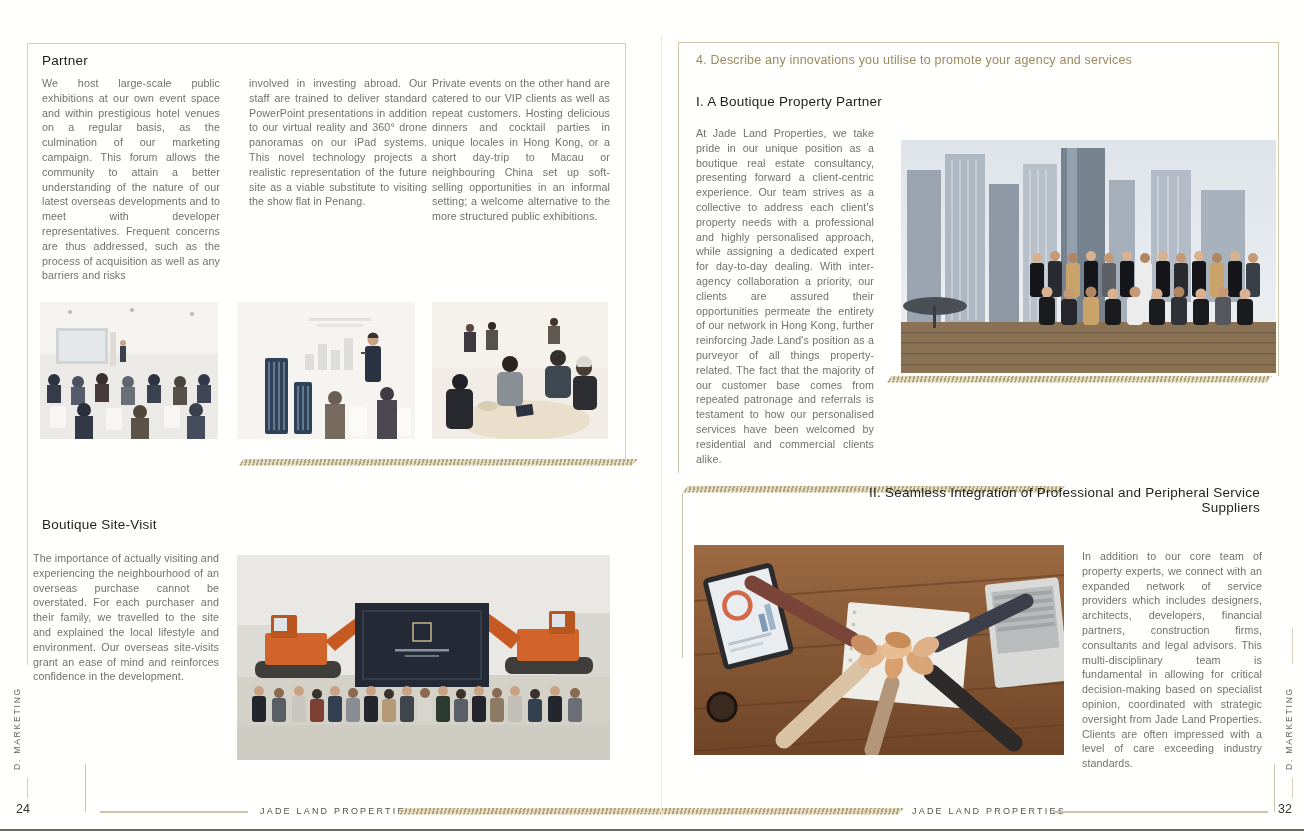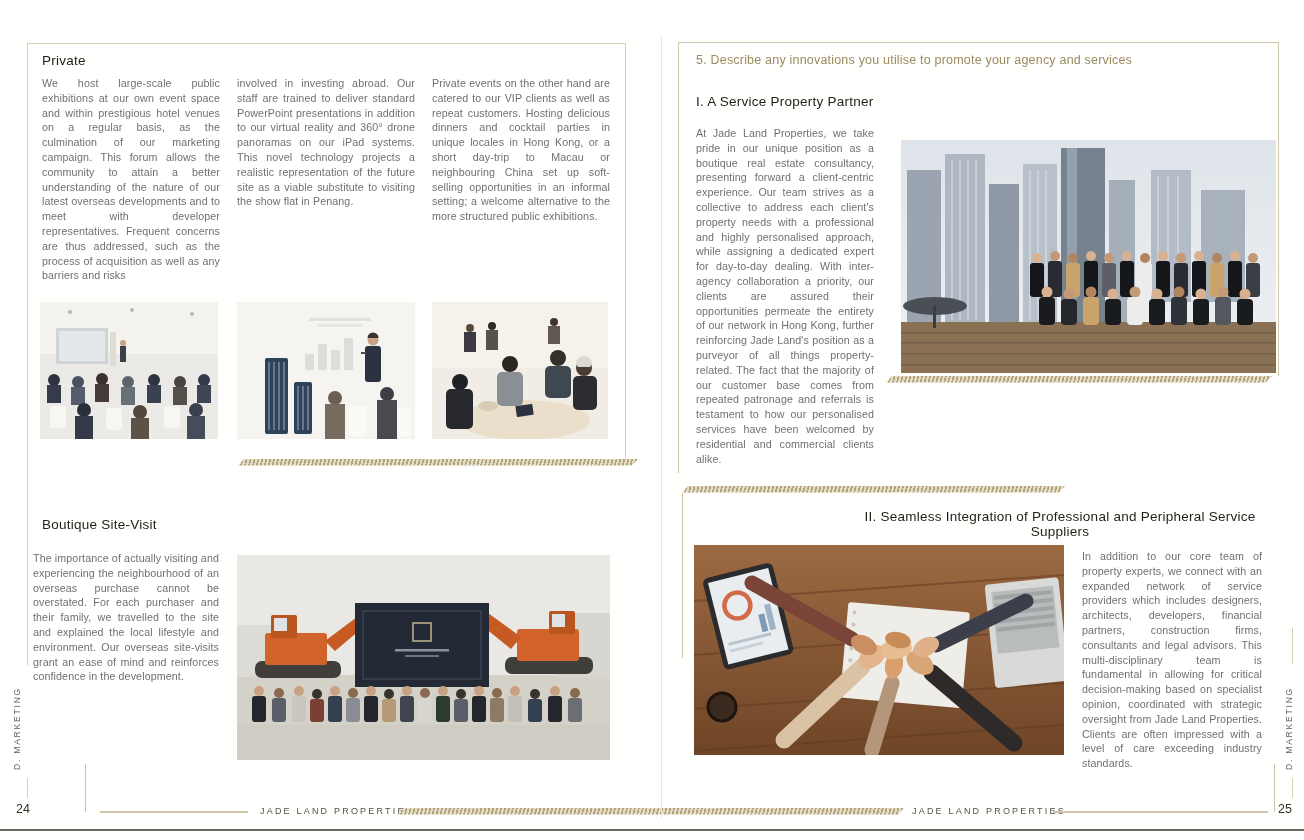--- a/index.html
+++ b/index.html
@@ -26,24 +26,24 @@
 </head>
 <body>
 
 <div class="spread">
 
   <div class="gline-soft" style="left:27px;top:43px;width:598px;height:1px"></div>
   <div class="gline-soft" style="left:27px;top:43px;width:1px;height:622px"></div>
   <div class="gline-soft" style="left:27px;top:778px;width:1px;height:20px"></div>
   <div class="gline-soft" style="left:625px;top:43px;width:1px;height:417px"></div>
 
-  <div class="h-sub" style="left:42px;top:53px">Private</div>
+  <div class="h-sub" style="left:42px;top:53px">Partner</div>
 
   <div class="body-text" style="left:42px;top:76px;width:178px">We host large-scale public exhibitions at our own event space and within prestigious hotel venues on a regular basis, as the culmination of our marketing campaign. This forum allows the community to attain a better understanding of the nature of our latest overseas developments and to meet with developer representatives. Frequent concerns are thus addressed, such as the process of acquisition as well as any barriers and risks</div>
-  <div class="body-text" style="left:237px;top:76px;width:178px">involved in investing abroad. Our staff are trained to deliver standard PowerPoint presentations in addition to our virtual reality and 360° drone panoramas on our iPad systems. This novel technology projects a realistic representation of the future site as a viable substitute to visiting the show flat in Penang.</div>
+  <div class="body-text" style="left:249px;top:76px;width:178px">involved in investing abroad. Our staff are trained to deliver standard PowerPoint presentations in addition to our virtual reality and 360° drone panoramas on our iPad systems. This novel technology projects a realistic representation of the future site as a viable substitute to visiting the show flat in Penang.</div>
   <div class="body-text" style="left:432px;top:76px;width:178px">Private events on the other hand are catered to our VIP clients as well as repeat customers. Hosting delicious dinners and cocktail parties in unique locales in Hong Kong, or a short day-trip to Macau or neighbouring China set up soft-selling opportunities in an informal setting; a welcome alternative to the more structured public exhibitions.</div>
 
   <div class="photo" style="left:40px;top:302px;width:178px;height:137px">
     <svg viewBox="0 0 178 137" preserveAspectRatio="none">
       <rect width="178" height="137" fill="#eceae6"></rect>
       <rect width="178" height="52" fill="#f4f3f0"></rect>
       <circle cx="30" cy="10" r="2" fill="#b9b7b2"></circle>
         <circle cx="92" cy="8" r="2" fill="#b9b7b2"></circle>
         <circle cx="152" cy="12" r="2" fill="#b9b7b2"></circle>
       <rect x="16" y="26" width="52" height="36" fill="#d0d4d7"></rect>
@@ -220,22 +220,22 @@
   <div class="hatch" style="left:398px;top:808px;width:506px"></div>
 
   <div class="side-label" style="left:12px;top:670px;height:100px">D. MARKETING</div>
 
   <div class="fold" style="left:661px;top:36px;height:782px"></div>
 
   <div class="gline" style="left:678px;top:42px;width:600px;height:1px"></div>
   <div class="gline" style="left:678px;top:42px;width:1px;height:431px"></div>
   <div class="gline" style="left:1278px;top:42px;width:1px;height:334px"></div>
 
-  <div class="h-question" style="left:696px;top:53px;width:560px">5. Describe any innovations you utilise to promote your agency and services</div>
-  <div class="h-sub" style="left:696px;top:94px">I. A Service Property Partner</div>
+  <div class="h-question" style="left:696px;top:53px;width:560px">4. Describe any innovations you utilise to promote your agency and services</div>
+  <div class="h-sub" style="left:696px;top:94px">I. A Boutique Property Partner</div>
   <div class="body-text" style="left:696px;top:126px;width:178px">At Jade Land Properties, we take pride in our unique position as a boutique real estate consultancy, presenting forward a client-centric experience. Our team strives as a collective to address each client's property needs with a professional and highly personalised approach, while assigning a dedicated expert for day-to-day dealing. With inter-agency collaboration a priority, our clients are assured their opportunities permeate the entirety of our network in Hong Kong, further reinforcing Jade Land's position as a purveyor of all things property-related. The fact that the majority of our customer base comes from repeated patronage and referrals is testament to how our personalised services have been welcomed by residential and commercial clients alike.</div>
 
   <div class="photo" style="left:901px;top:140px;width:375px;height:233px">
     <svg viewBox="0 0 375 233" preserveAspectRatio="none">
       <defs>
         <linearGradient id="sky5" x1="0" y1="0" x2="0" y2="1">
           <stop offset="0" stop-color="#dfe4ea"></stop>
             <stop offset="1" stop-color="#eef1f3"></stop>
         </linearGradient>
       </defs>
@@ -319,21 +319,21 @@
           <rect x="314" y="157" width="16" height="28" rx="4" fill="#55575e"></rect>
         <circle cx="344" cy="154" r="5.5" fill="#d8b191"></circle>
           <rect x="336" y="159" width="16" height="26" rx="4" fill="#1a1b1f"></rect>
       </g>
     </svg>
   </div>
   <div class="hatch" style="left:886px;top:376px;width:386px"></div>
 
   <div class="hatch" style="left:682px;top:486px;width:383px"></div>
   <div class="gline" style="left:682px;top:493px;width:1px;height:165px"></div>
-  <div class="h-sub" style="left:860px;top:509px;width:400px;text-align:center">II. Seamless Integration of Professional and Peripheral Service Suppliers</div>
+  <div class="h-sub" style="left:860px;top:485px;width:400px;text-align:right">II. Seamless Integration of Professional and Peripheral Service Suppliers</div>
 
   <div class="photo" style="left:694px;top:545px;width:370px;height:210px">
     <svg viewBox="0 0 370 210" preserveAspectRatio="none">
       <defs>
         <linearGradient id="wd" x1="0" y1="0" x2="0" y2="1">
           <stop offset="0" stop-color="#9c6a42"></stop>
             <stop offset="1" stop-color="#6f4527"></stop>
         </linearGradient>
       </defs>
       <rect width="370" height="210" fill="url(#wd)"></rect>
@@ -397,16 +397,16 @@
 
   <div class="body-text" style="left:1082px;top:549px;width:180px">In addition to our core team of property experts, we connect with an expanded network of service providers which includes designers, architects, developers, financial partners, construction firms, consultants and legal advisors. This multi-disciplinary team is fundamental in allowing for critical decision-making based on specialist opinion, coordinated with strategic oversight from Jade Land Properties. Clients are often impressed with a level of care exceeding industry standards.</div>
 
   <div class="gline-soft" style="left:1292px;top:628px;width:1px;height:36px"></div>
   <div class="gline-soft" style="left:1292px;top:778px;width:1px;height:20px"></div>
   <div class="side-label" style="left:1284px;top:670px;height:100px">D. MARKETING</div>
 
   <div class="brand" style="left:912px;top:806px">JADE LAND PROPERTIES</div>
   <div class="gline" style="left:1053px;top:811px;width:215px;height:1.5px"></div>
   <div class="gline" style="left:1274px;top:764px;width:1px;height:48px"></div>
-  <div class="pagenum" style="left:1278px;top:802px">25</div>
+  <div class="pagenum" style="left:1278px;top:802px">32</div>
 
   <div class="bottom-edge" style="top:829px"></div>
 </div>
 
 </body></html>

